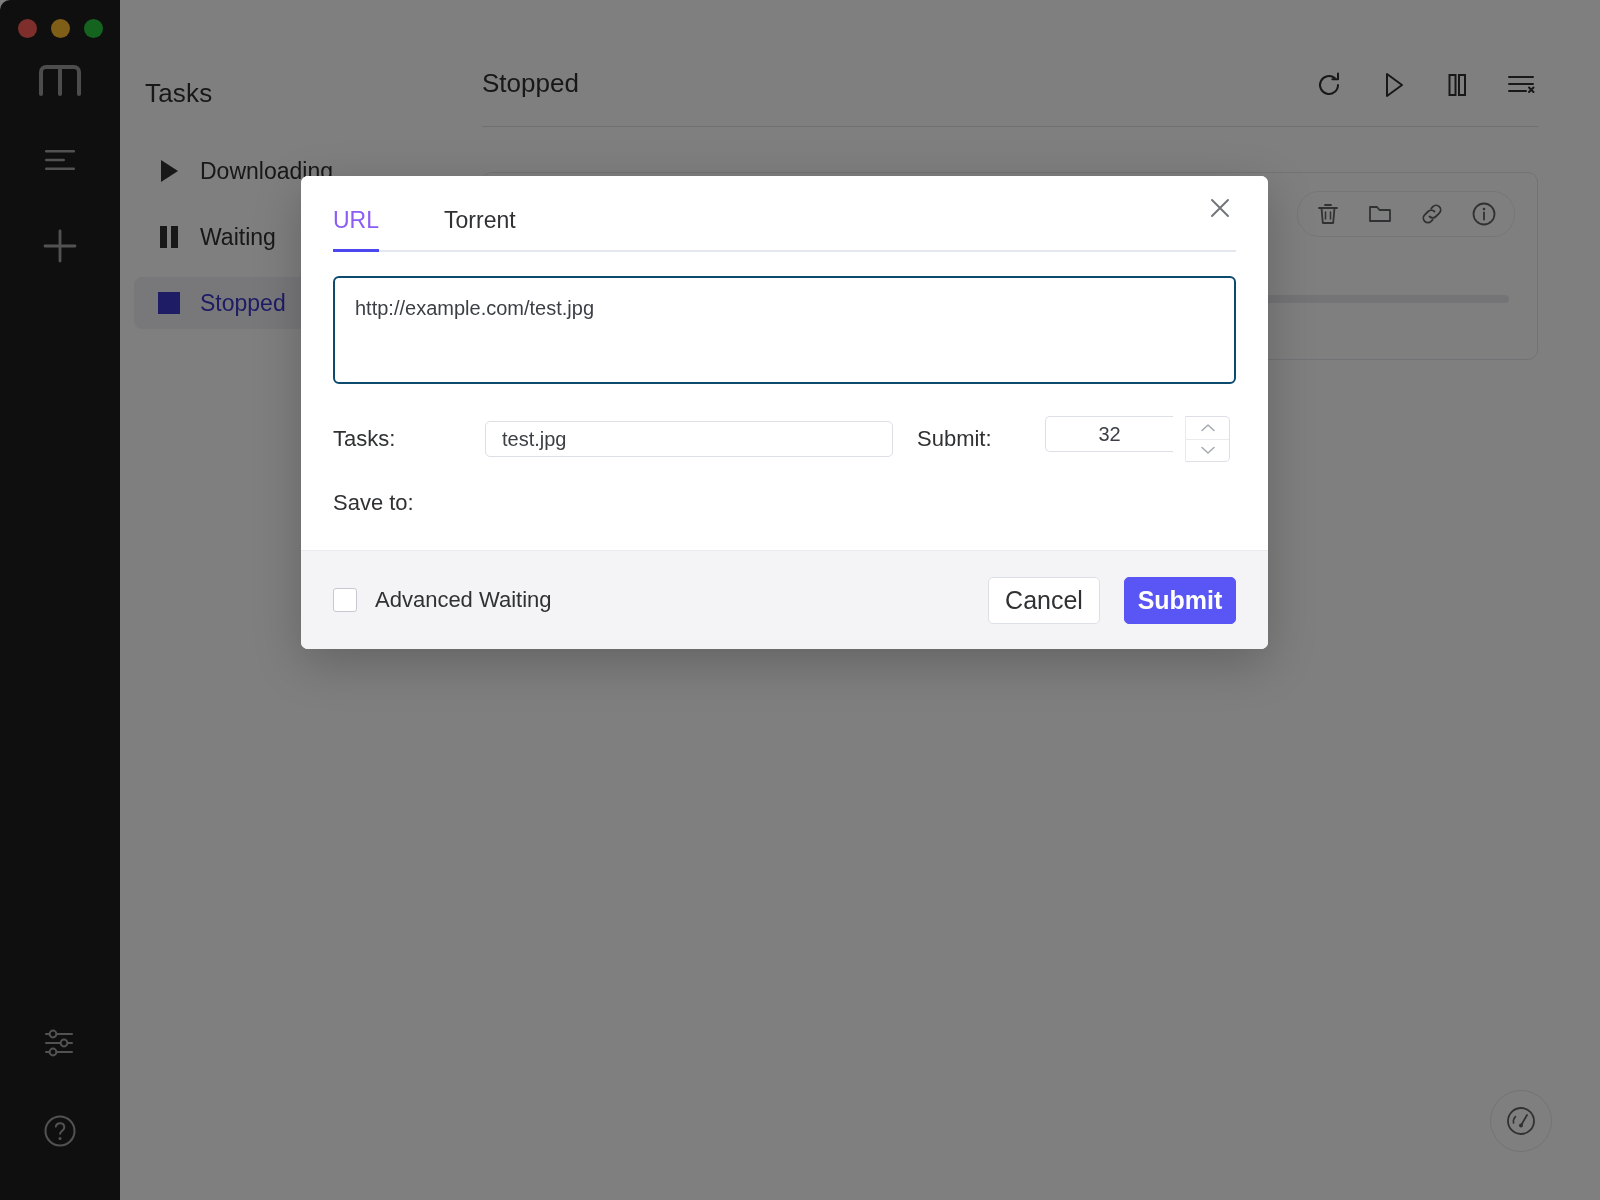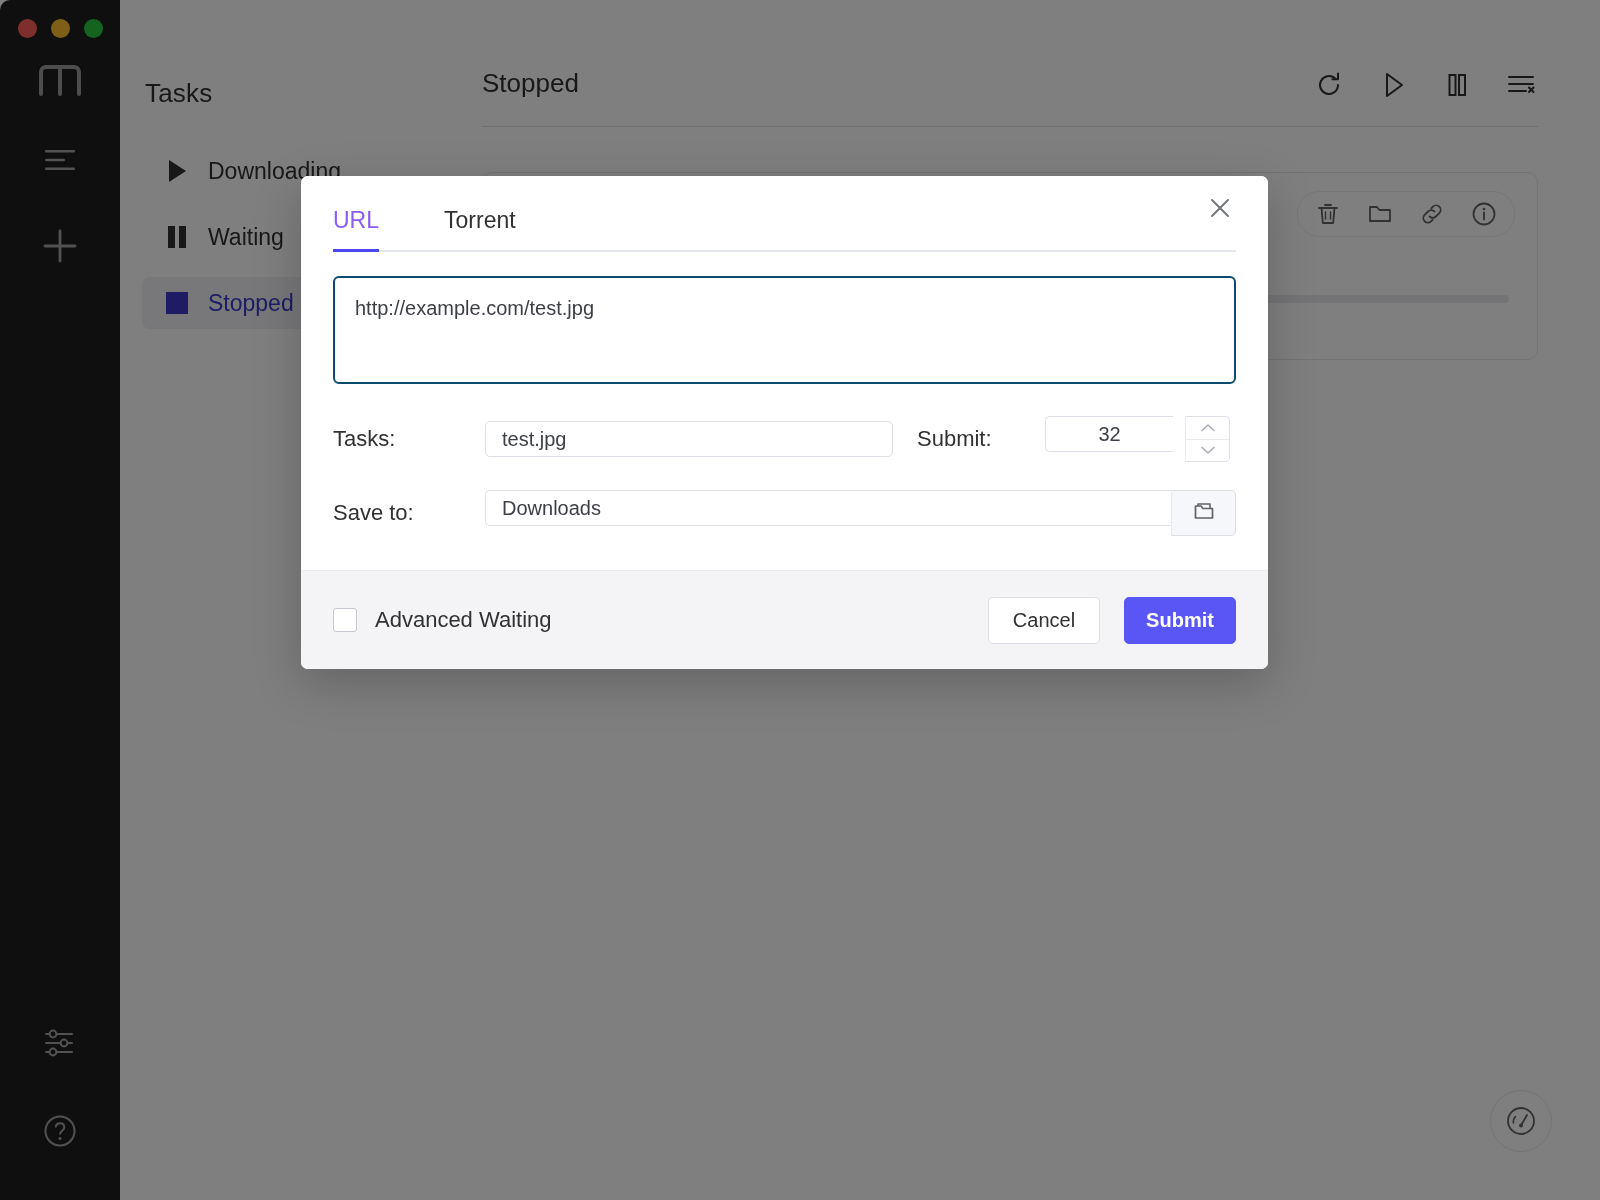--- a/index.html
+++ b/index.html
@@ -72,21 +72,21 @@
     background: #ffffff;
     z-index: 2;
   }
   .tasks-title {
     position: absolute;
     left: 25px; top: 78px;
     font-size: 26px;
     color: #303133;
     letter-spacing: .2px;
   }
-  .nav-list { position: absolute; left: 22px; top: 145px; right: 10px; }
+  .nav-list { position: absolute; left: 14px; top: 145px; right: 10px; }
   .nav-item {
     display: flex;
     align-items: center;
     height: 52px;
     padding-left: 20px;
     border-radius: 8px;
     margin-bottom: 14px;
     cursor: pointer;
   }
   .nav-item .nav-ico {
@@ -354,21 +354,21 @@
     border: 1px solid #c7c9d1;
     border-radius: 3px;
     background: #fff;
     margin-right: 18px;
   }
   .adv-label { font-size: 22px; color: #303133; }
   .footer-spacer { flex: 1; }
   .btn {
     height: 47px;
     border-radius: 5px;
-    font-size: 20px;
+    font-size: 25px;
     display: flex; align-items: center; justify-content: center;
     cursor: pointer;
     font-family: "Liberation Sans", "DejaVu Sans", sans-serif;
   }
   .btn-cancel {
     width: 112px;
     background: #ffffff;
     border: 1px solid #dcdfe6;
     color: #303133;
     margin-right: 24px;
@@ -587,31 +587,20 @@
               <svg width="16" height="10" viewBox="0 0 16 10" aria-hidden="true">
                 <path d="M2 2.5 L8 8 L14 2.5" stroke="#a8abb2" stroke-width="1.6" fill="none" stroke-linecap="round" stroke-linejoin="round"></path>
               </svg>
             </div>
           </div>
         </div>
       </div>
 
       <div class="form-row">
         <div class="form-label lbl-saveto">Save to:</div>
-        <div class="saveto-group">
-          <input class="inp inp-saveto" type="text" value="Downloads" style="">
-          <div class="browse-btn">
-            <span>
-              <svg width="24" height="24" viewBox="0 0 24 24" aria-hidden="true">
-                <path d="M3.5 19 V7 H9 L11 9.5 H20.5 V19 Z" stroke="#606266" stroke-width="1.7" fill="none" stroke-linejoin="round"></path>
-                <path d="M6 7 V5 H18 V9.5" stroke="#606266" stroke-width="1.5" fill="none" stroke-linejoin="round"></path>
-              </svg>
-            </span>
-          </div>
-        </div>
       </div>
 
     </div>
 
     <div class="modal-footer">
       <div class="adv-wrap">
         <span class="checkbox"></span>
         <span class="adv-label">Advanced Waiting</span>
       </div>
       <div class="footer-spacer"></div>

